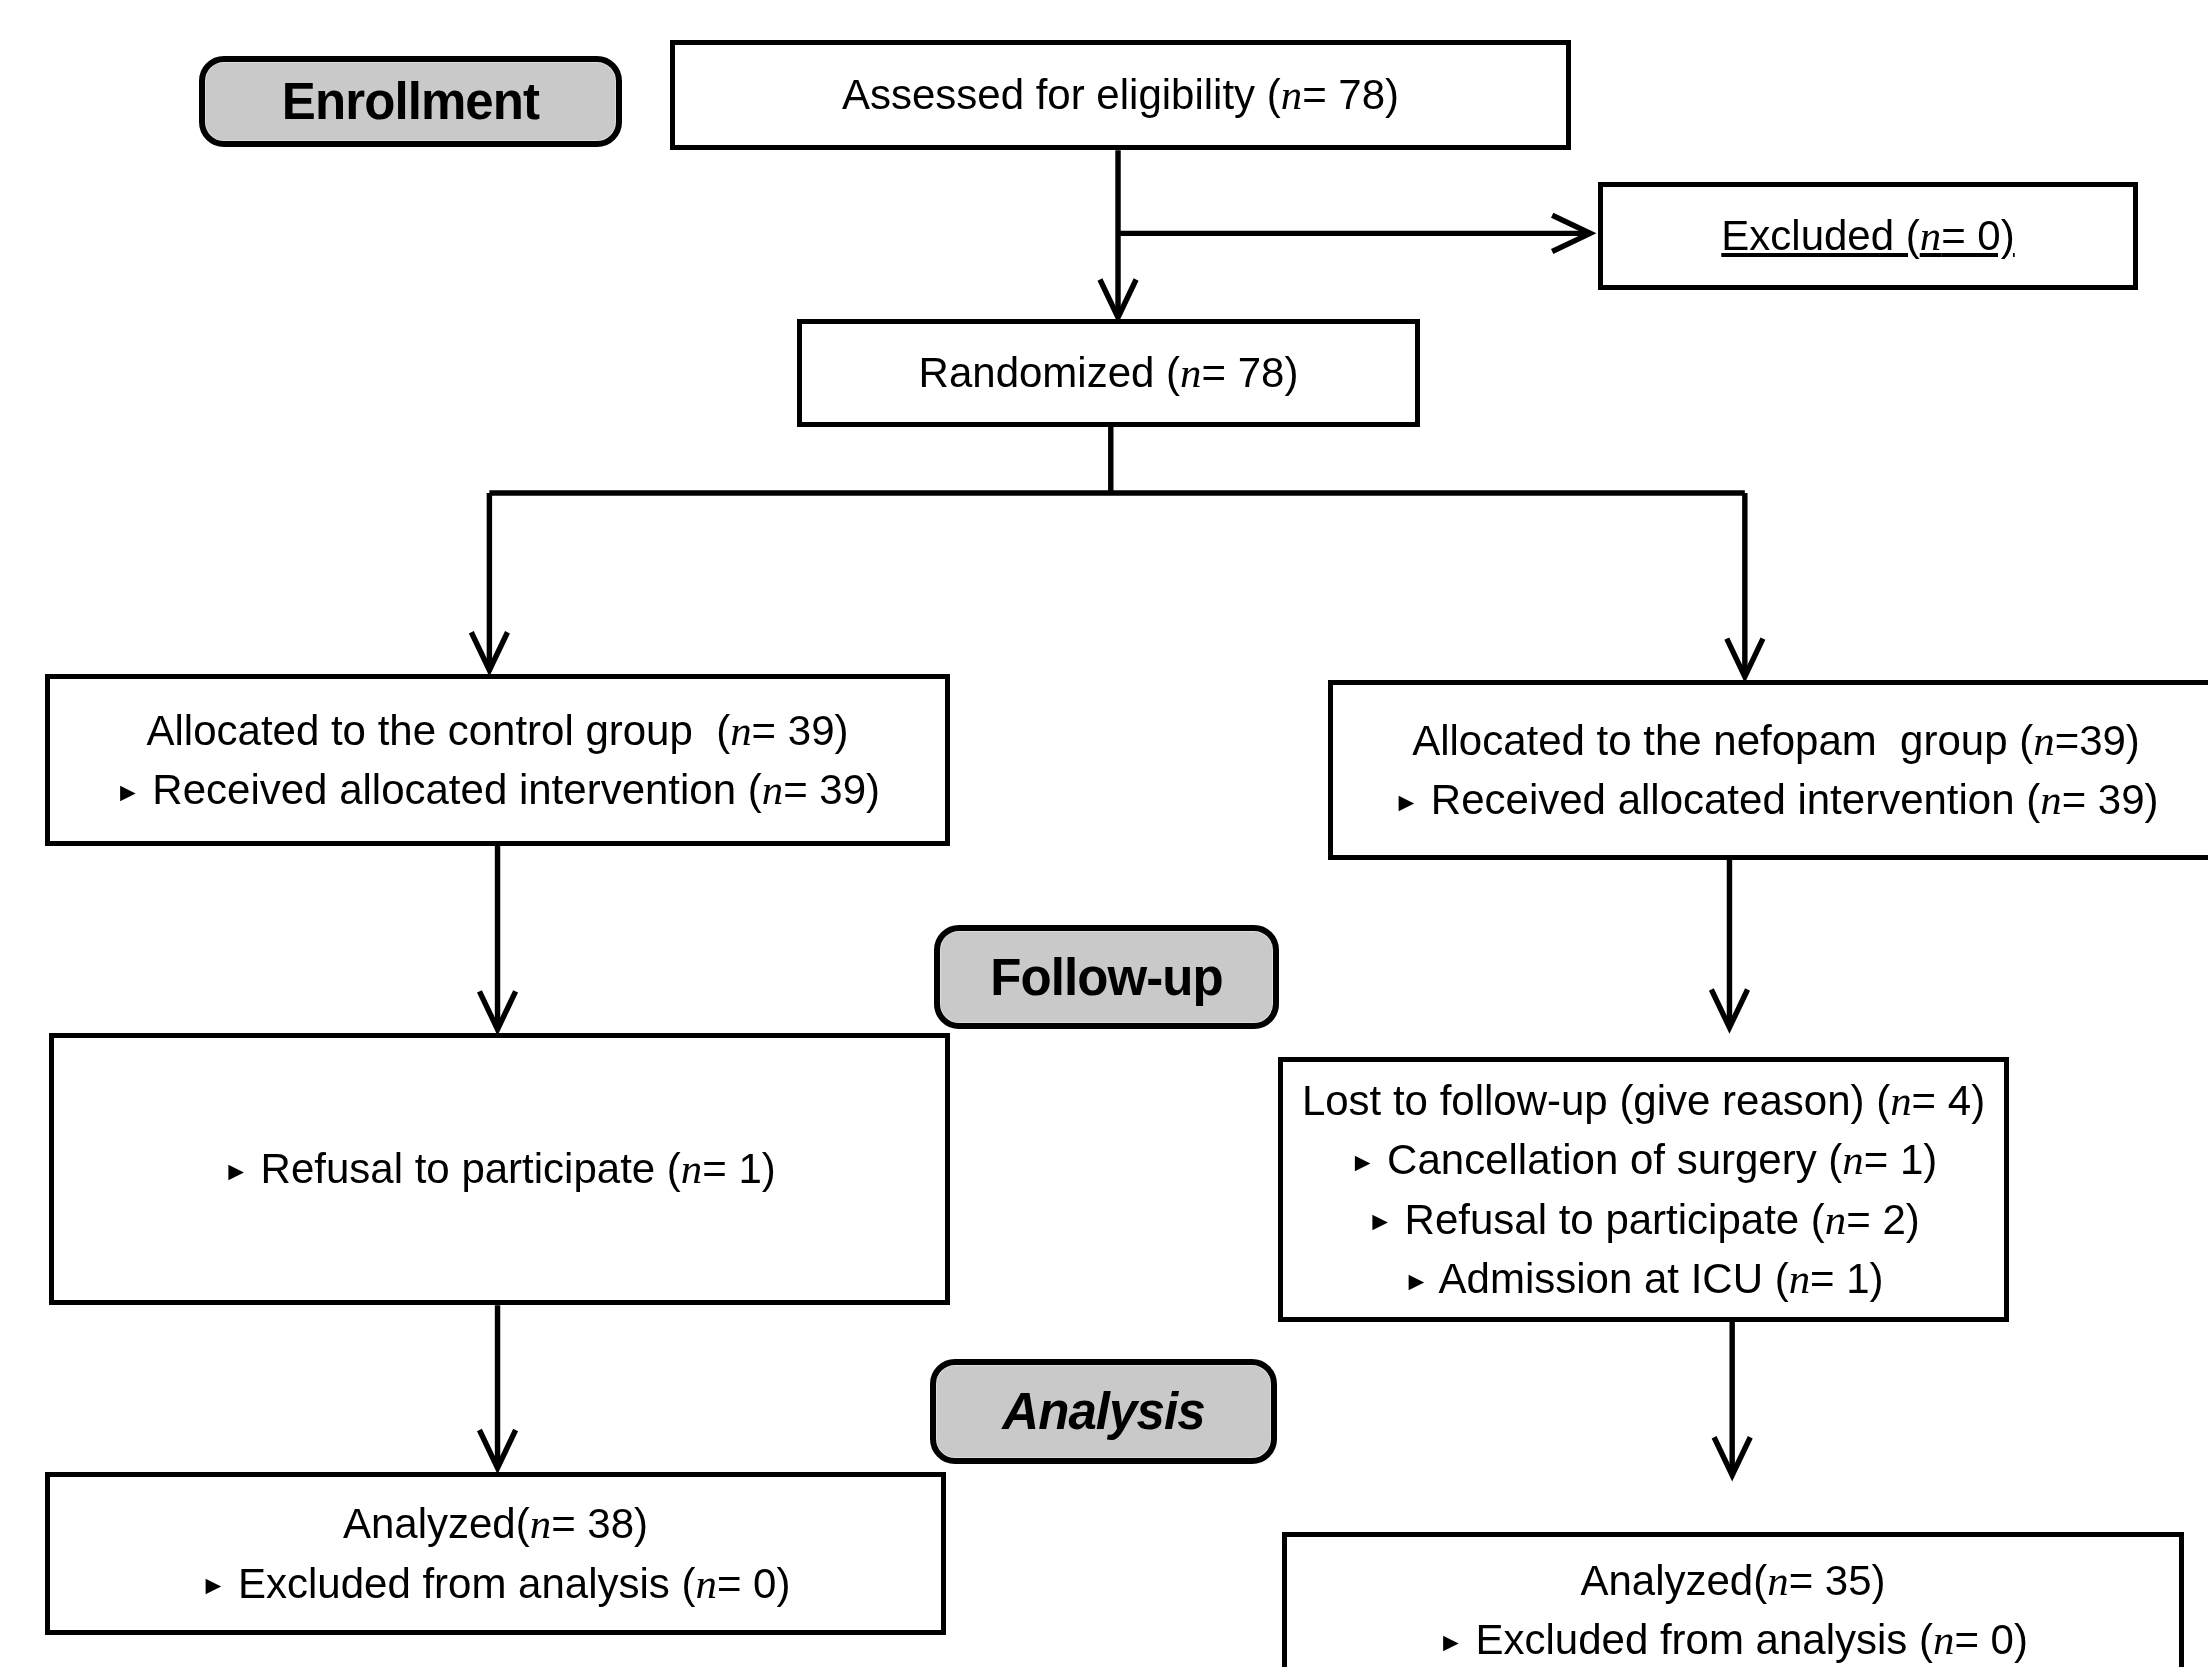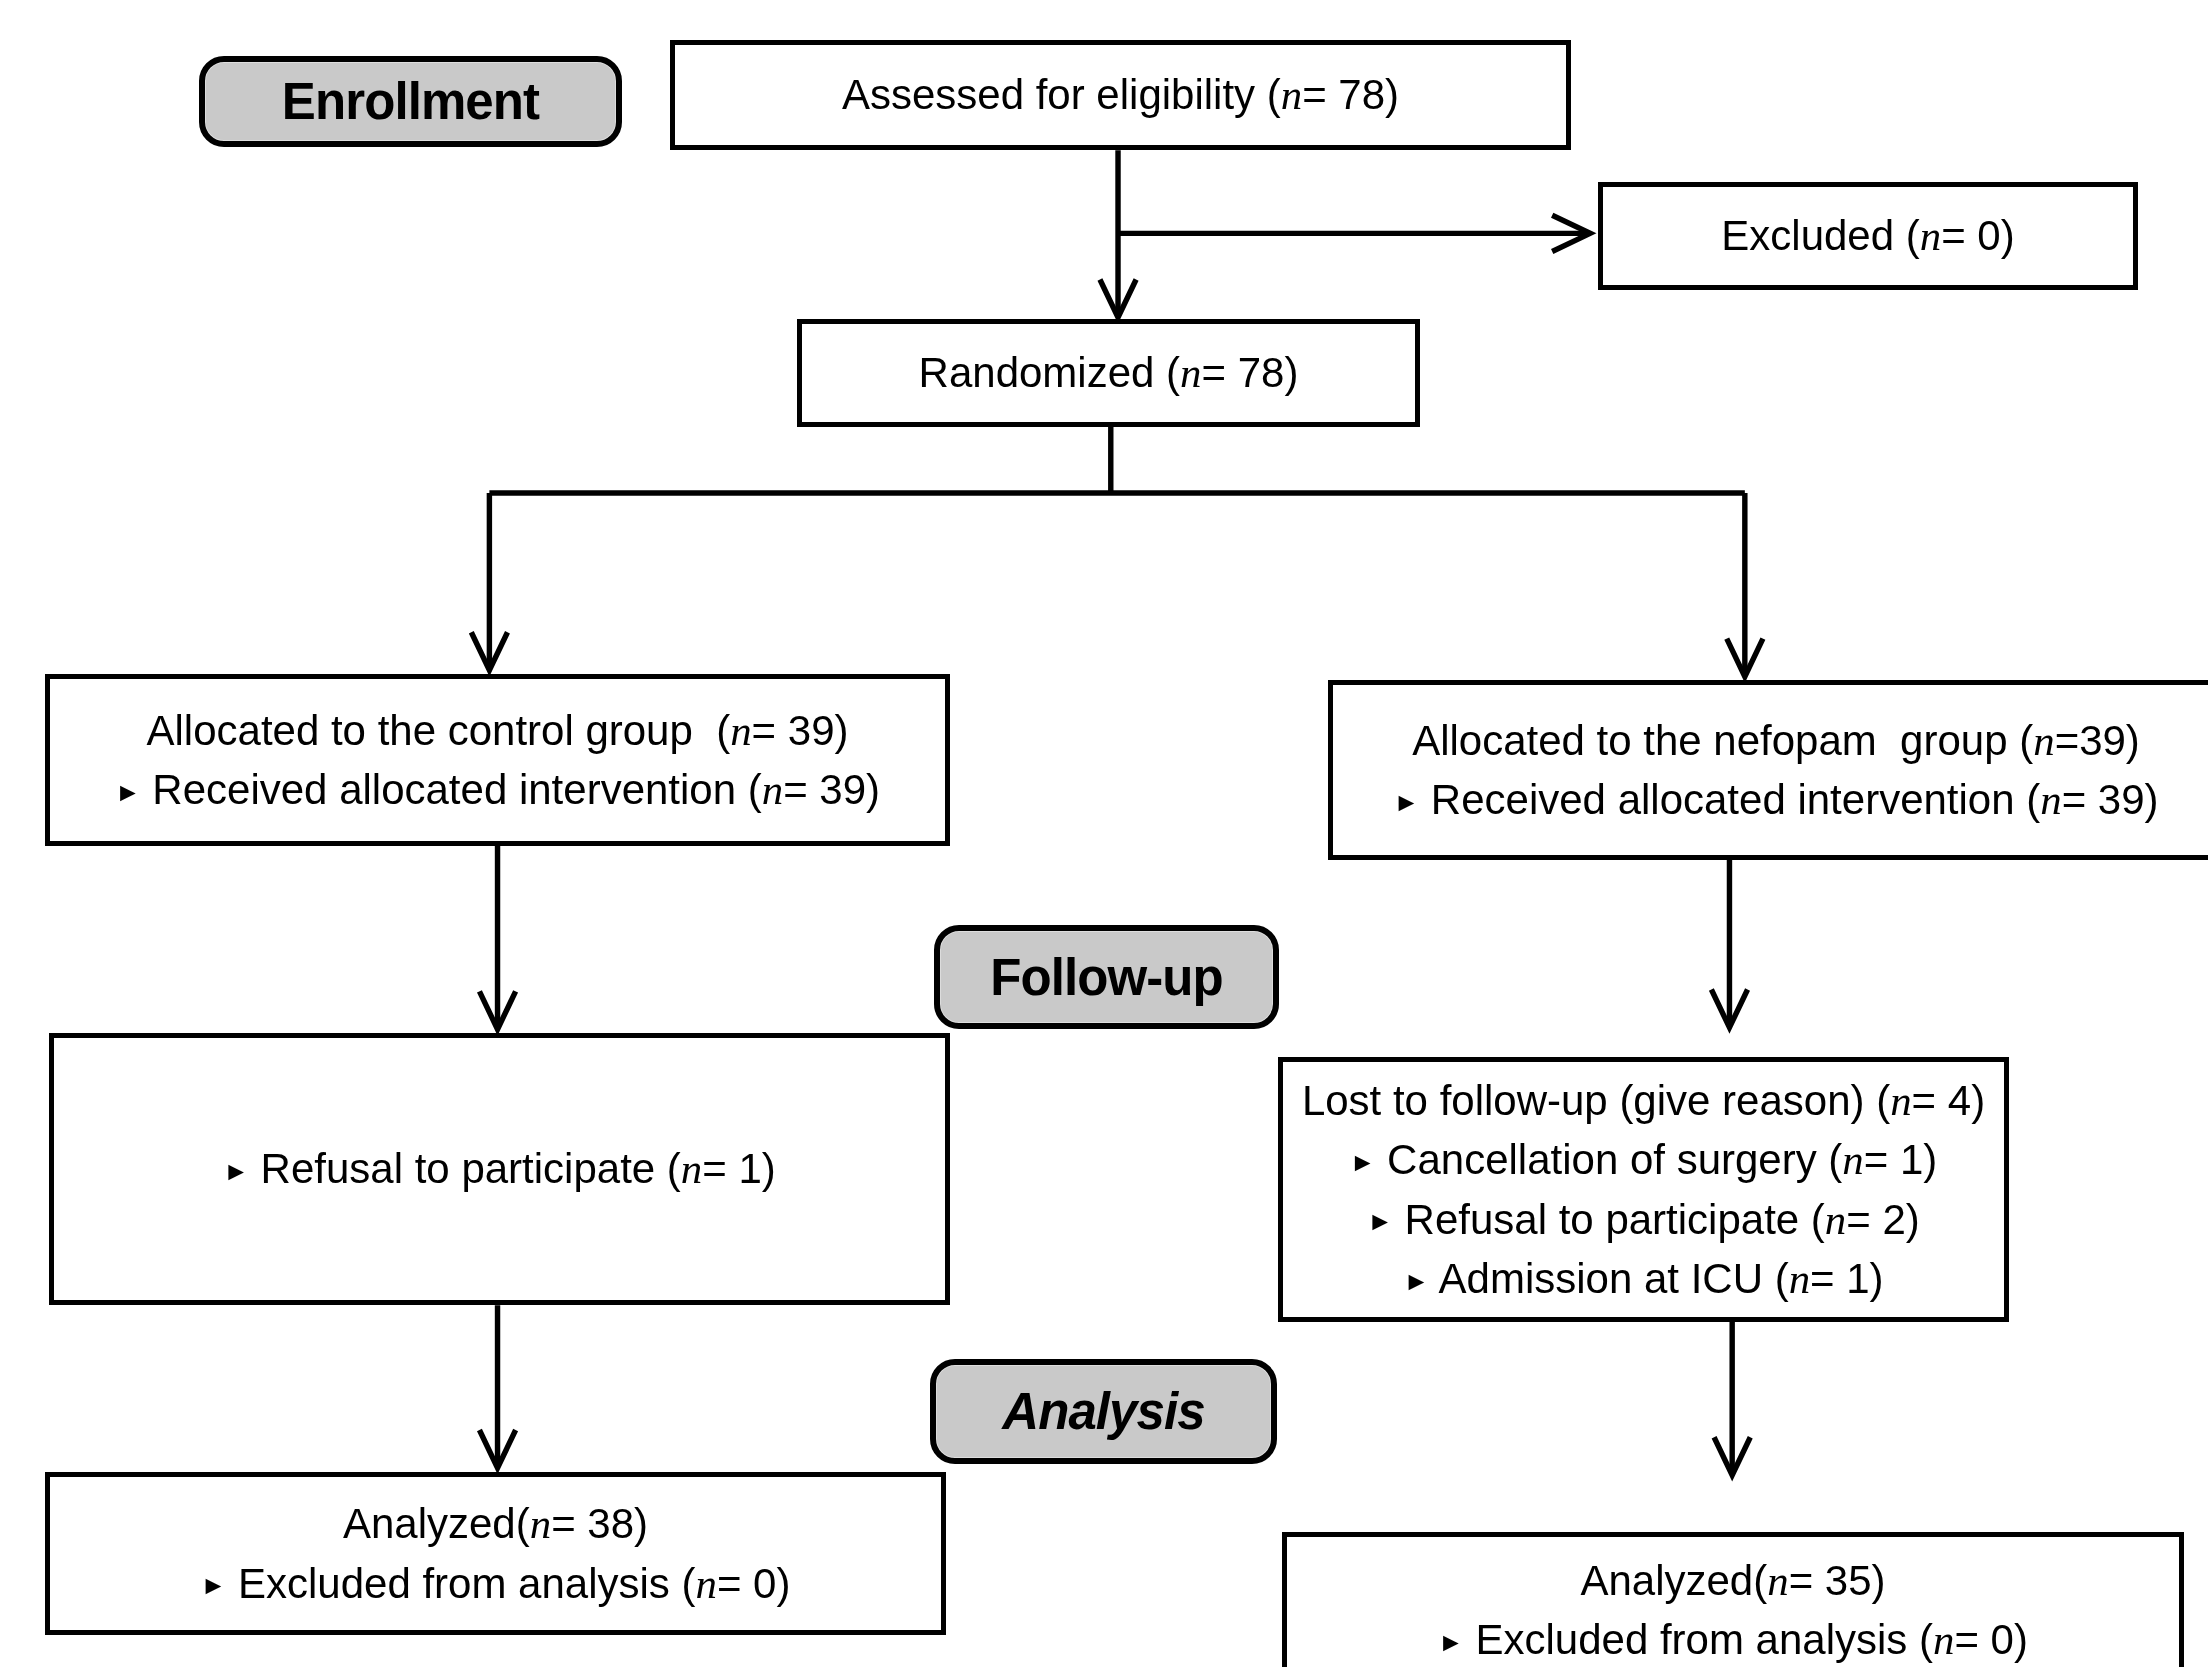--- a/index.html
+++ b/index.html
@@ -72,21 +72,21 @@
     top:-0.12em;
     letter-spacing:0;
   }
   
   #lbl-enrollment { left:156px;  top:56px;   width:423px; height:91px;margin-left:43px; }
   #lbl-allocation { left:944px; top:565px;  width:353px; height:110px; }
   #lbl-followup   { left:934px; top:925px; width:345px; height:104px; }
   #lbl-analysis   { left:930px; top:1359px; width:347px; height:105px;font-style:italic; }
 
   #box-assessed          { left:670px;  top:40px;   width:901px;  height:110px; }
-  #box-excluded          { left:1598px; top:182px;  width:540px;  height:108px; }
+  #box-excluded          { left:1598px; top:182px;  width:540px;  height:108px;text-decoration:underline; }
   #box-randomized        { left:797px;  top:319px;  width:623px;  height:108px; }
   #box-allocated-control { left:45px;   top:674px;  width:905px; height:172px; }
   #box-allocated-nefopam { left:1282px; top:680px;  width:896px;  height:180px;margin-left:46px; }
   #box-followup-control  { left:49px;   top:1033px; width:901px;  height:272px; }
   #box-followup-nefopam  { left:1278px; top:1057px; width:731px;  height:265px; }
   #box-analyzed-control  { left:45px;   top:1472px; width:901px;  height:163px; }
   #box-analyzed-nefopam  { left:1282px; top:1532px; width:902px;  height:156px; }
 </style>
 </head>
 <body>

